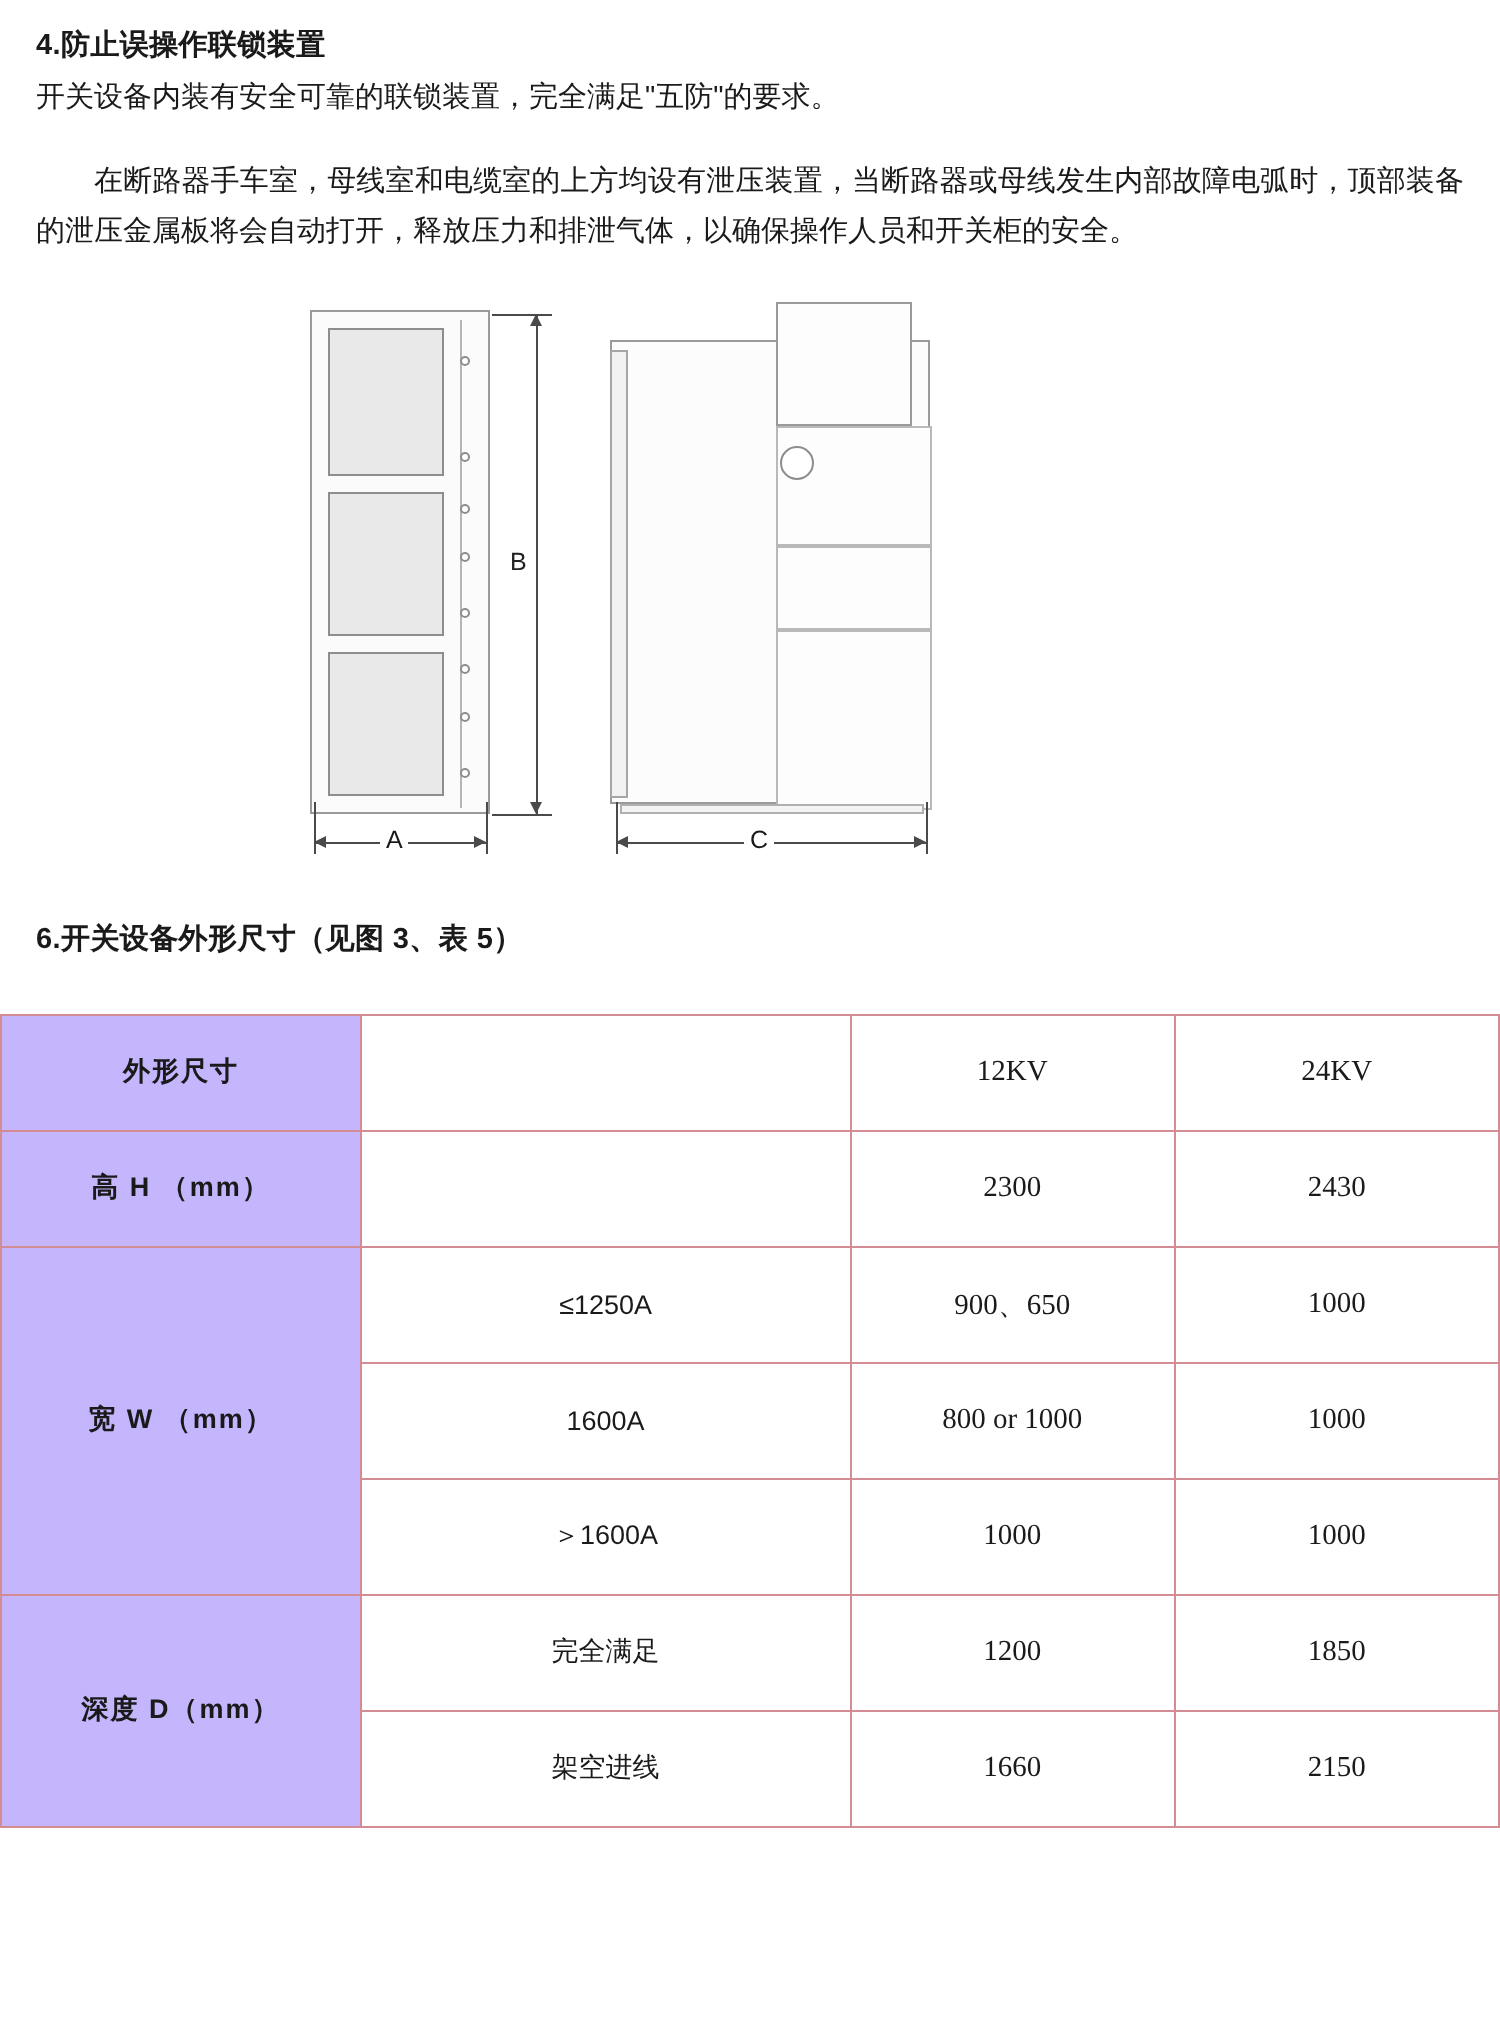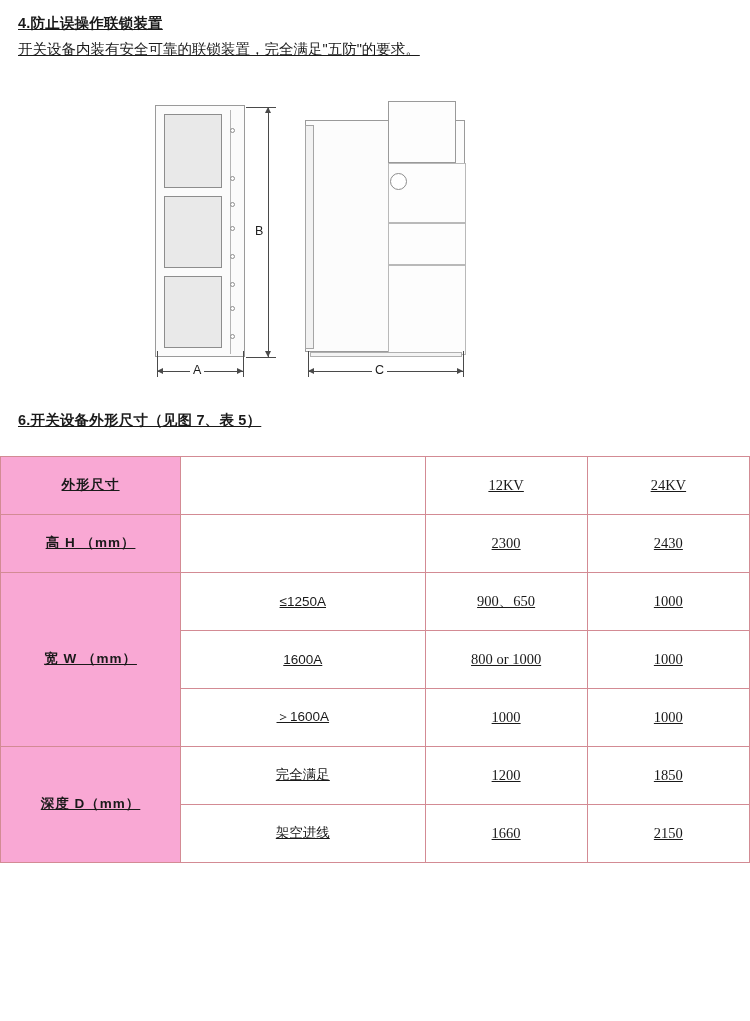--- a/index.html
+++ b/index.html
@@ -14,21 +14,20 @@
     font-family: "Liberation Sans", "DejaVu Sans", sans-serif;
     color: #1a1a1a;
     overflow: hidden;
   }
   .page {
     position: relative;
     width: 750px;
     height: 1021px;
     padding: 0;
     box-sizing: border-box;
-    text-decoration: underline;
   }
   .content {
     padding: 8px 18px 0 18px;
   }
   .heading {
     font-size: 14.5px;
     font-weight: bold;
     line-height: 1.6;
     margin: 4px 0 2px 0;
     letter-spacing: 0.2px;
@@ -305,21 +304,21 @@
   }
   table.spec td {
     border: 1px solid #d38b94;
     text-align: center;
     vertical-align: middle;
     height: 53px;
     padding: 2px 4px;
     color: #1a1a1a;
   }
   td.rowhead {
-    background: #f9a8d4;
+    background: #c4b5fd;
     font-weight: bold;
     width: 24%;
     letter-spacing: 1px;
   }
   td.sub {
     width: 33%;
   }
   td.val {
     width: 21.5%;
     font-family: "Liberation Serif", "DejaVu Serif", serif;
@@ -336,20 +335,21 @@
 <body>
 
 <div class="page">
   <div class="content">
 
     <div class="heading">4.防止误操作联锁装置</div>
     <div class="para">开关设备内装有安全可靠的联锁装置，完全满足"五防"的要求。</div>
 
     <div class="spacer-sm"></div>
 
+    <div class="para indent">在断路器手车室，母线室和电缆室的上方均设有泄压装置，当断路器或母线发生内部故障电弧时，顶部装备的泄压金属板将会自动打开，释放压力和排泄气体，以确保操作人员和开关柜的安全。</div>
 
     <div class="figure-wrap">
       <div class="fig-inner">
 
         <div class="cab-left">
           <div class="panel p1"></div>
           <div class="panel p2"></div>
           <div class="panel p3"></div>
           <div class="vline-left"></div>
           <div class="dot" style="left:74px; top:22px;"></div>
@@ -381,21 +381,21 @@
         <div class="knob"></div>
         <div class="base-right"></div>
 
         <div class="v-tick" style="left:158px; top:246px; height:26px;"></div>
         <div class="v-tick" style="left:313px; top:246px; height:26px;"></div>
         <div class="dim-c-line"></div>
         <div class="dim-c-label">C</div>
       </div>
     </div>
 
-    <div class="heading">6.开关设备外形尺寸（见图 7、表 5）</div>
+    <div class="heading">6.开关设备外形尺寸（见图 3、表 5）</div>
   </div>
 
   <div class="table-section">
     <table class="spec">
       <tbody>
         <tr>
           <td class="rowhead">外形尺寸</td>
           <td class="sub blank"></td>
           <td class="val">12KV</td>
           <td class="val">24KV</td>

